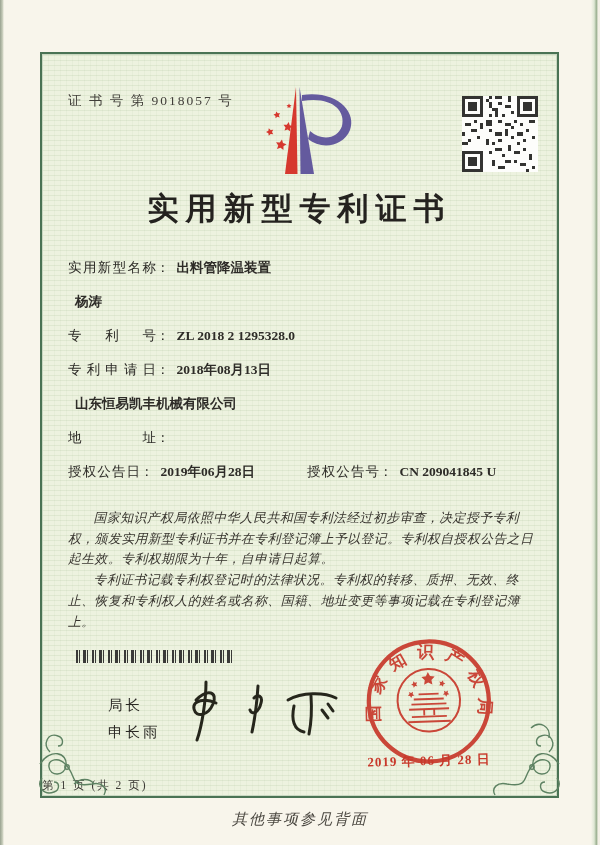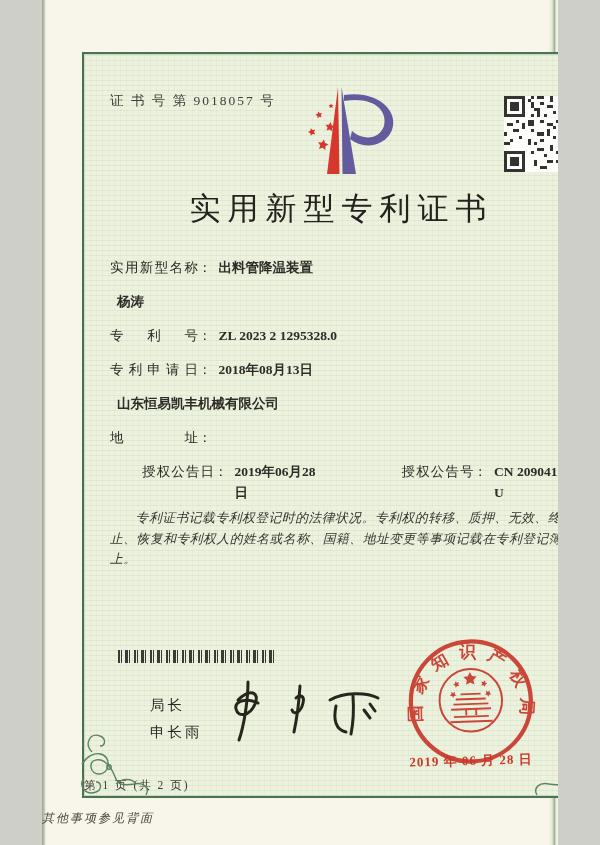--- a/index.html
+++ b/index.html
@@ -1,44 +1,44 @@
 <!DOCTYPE html>
 <html><head>
 <meta charset="utf-8">
 <style>
   html,body{margin:0;padding:0;background:#cfcfca;}
-  .scan{position:relative;width:516px;height:845px;margin:0 auto;background:#f8f5eb;
+  .scan{position:relative;width:600px;height:845px;margin:0 auto;background:#f8f5eb;
         overflow:hidden;font-family:"Liberation Serif","DejaVu Serif",serif;color:#2e2c28;}
   .edge-l{position:absolute;left:0;top:0;width:4px;height:100%;
           background:linear-gradient(90deg,#66765f,#aab49d 60%,rgba(0,0,0,0));opacity:.65;}
   .edge-r{position:absolute;right:0;top:0;width:9px;height:100%;
           background:linear-gradient(90deg,rgba(0,0,0,0),#d9e4cf 35%,#86a07c 60%,#f1eee4 80%);opacity:.8;}
 
   
   .frame{position:absolute;left:40px;top:52px;width:515px;height:742px;
          border:2px solid #4a7354;box-shadow:inset 0 0 0 1px #c9d8c1;
          background-color:#edf2df;
          background-image:
            repeating-linear-gradient(0deg, rgba(143,175,124,0.15) 0 1px, rgba(0,0,0,0) 1px 5px),
            repeating-linear-gradient(90deg, rgba(143,175,124,0.07) 0 1px, rgba(0,0,0,0) 1px 6px);}
 
   .cert-no{position:absolute;left:26px;top:38px;font-size:13.5px;letter-spacing:2px;color:#403e39;}
 
   .logo{position:absolute;left:195px;top:28px;}
   .qr{position:absolute;left:420px;top:42px;}
 
   .title{position:absolute;left:0;top:134px;width:100%;text-align:center;
-         font-size:31px;font-weight:normal;letter-spacing:7px;color:#24221f;}
+         font-size:31px;font-weight:bold;letter-spacing:7px;color:#24221f;}
 
   
   .fields{position:absolute;left:26px;top:203px;right:20px;font-size:13.5px;}
   .row{display:flex;margin-bottom:13px;line-height:21px;}
   .flabel{white-space:nowrap;}
   .jl{display:inline-block;width:88px;text-align:justify;text-align-last:justify;}
-  .jl5{display:inline-block;width:72px;text-align:justify;text-align-last:justify;margin-left:32px;}
+  .jl5{display:inline-block;width:72px;text-align:justify;text-align-last:justify;}
   .fvalue{margin-left:7px;max-width:370px;font-weight:bold;}
   .pair2{margin-left:52px;}
 
   .paras{position:absolute;left:26px;right:22px;top:454px;font-size:12.8px;line-height:1.62;
          font-style:italic;color:#37342e;}
   .paras p{margin:0;text-indent:2em;letter-spacing:.5px;}
 
   .barcode{position:absolute;left:34px;top:596px;width:160px;height:13px;
     background:repeating-linear-gradient(90deg,#3a3a38 0 2px,rgba(0,0,0,0) 2px 3px,
       #3a3a38 3px 4px,rgba(0,0,0,0) 4px 7px,#3a3a38 7px 10px,rgba(0,0,0,0) 10px 11px,
@@ -47,22 +47,22 @@
   .signer{position:absolute;left:66px;top:638px;font-size:14.5px;letter-spacing:3px;
           line-height:27px;color:#2c2a26;font-family:"Liberation Sans","DejaVu Sans",sans-serif;}
   .signature{position:absolute;left:126px;top:620px;}
 
   .seal{position:absolute;left:312px;top:575px;transform:rotate(-2deg);}
   .seal-date{position:absolute;left:312px;top:698px;width:150px;text-align:center;
              color:#c8392b;font-size:13px;font-weight:bold;letter-spacing:1px;transform:rotate(-1.5deg);}
 
   .page-no{position:absolute;left:0;top:724px;width:100%;
            font-size:11.5px;letter-spacing:2px;color:#3a3833;}
-  .back-note{position:absolute;left:0;top:810px;width:100%;text-align:left;
-             font-size:12px;font-style:italic;letter-spacing:2px;color:#4a4740;}
+  .back-note{position:absolute;left:0;top:810px;width:100%;text-align:center;
+             font-size:15px;font-style:italic;letter-spacing:2px;color:#4a4740;}
 
   .fl{position:absolute;}
   .fl-bl{left:-8px;bottom:-10px;}
   .fl-br{right:-8px;bottom:-10px;transform:scaleX(-1);}
 </style>
 </head>
 <body>
 
 <div class="scan">
   <div class="edge-l"></div>
@@ -116,41 +116,42 @@
     <div class="fields">
       <div class="row">
         <span class="flabel"><span class="jl">实用新型名称</span><span>：</span></span>
         <span class="fvalue">出料管降温装置</span>
       </div>
       <div class="row">
         <span class="fvalue">杨涛</span>
       </div>
       <div class="row">
         <span class="flabel"><span class="jl">专利号</span><span>：</span></span>
-        <span class="fvalue">ZL 2023 2 1295328.0</span>
+        <span class="fvalue">ZL 2018 2 1295328.0</span>
       </div>
       <div class="row">
         <span class="flabel"><span class="jl">专利申请日</span><span>：</span></span>
         <span class="fvalue">2018年08月13日</span>
       </div>
       <div class="row">
         <span class="fvalue">山东恒易凯丰机械有限公司</span>
       </div>
       <div class="row">
         <span class="flabel"><span class="jl">地址</span><span>：</span></span>
       </div>
       <div class="row">
         <span class="flabel"><span class="jl5">授权公告日</span><span>：</span></span>
         <span class="fvalue">2019年06月28日</span>
         <span class="flabel pair2"><span class="jl5">授权公告号</span><span>：</span></span>
         <span class="fvalue">CN 209041845 U</span>
       </div>
     </div>
 
     <div class="paras">
+      <p>国家知识产权局依照中华人民共和国专利法经过初步审查，决定授予专利权，颁发实用新型专利证书并在专利登记簿上予以登记。专利权自授权公告之日起生效。专利权期限为十年，自申请日起算。</p>
       <p>专利证书记载专利权登记时的法律状况。专利权的转移、质押、无效、终止、恢复和专利权人的姓名或名称、国籍、地址变更等事项记载在专利登记簿上。</p>
     </div>
 
     <div class="barcode"></div>
 
     <div class="signer">
       <div>局长</div>
       <div>申长雨</div>
     </div>
 

